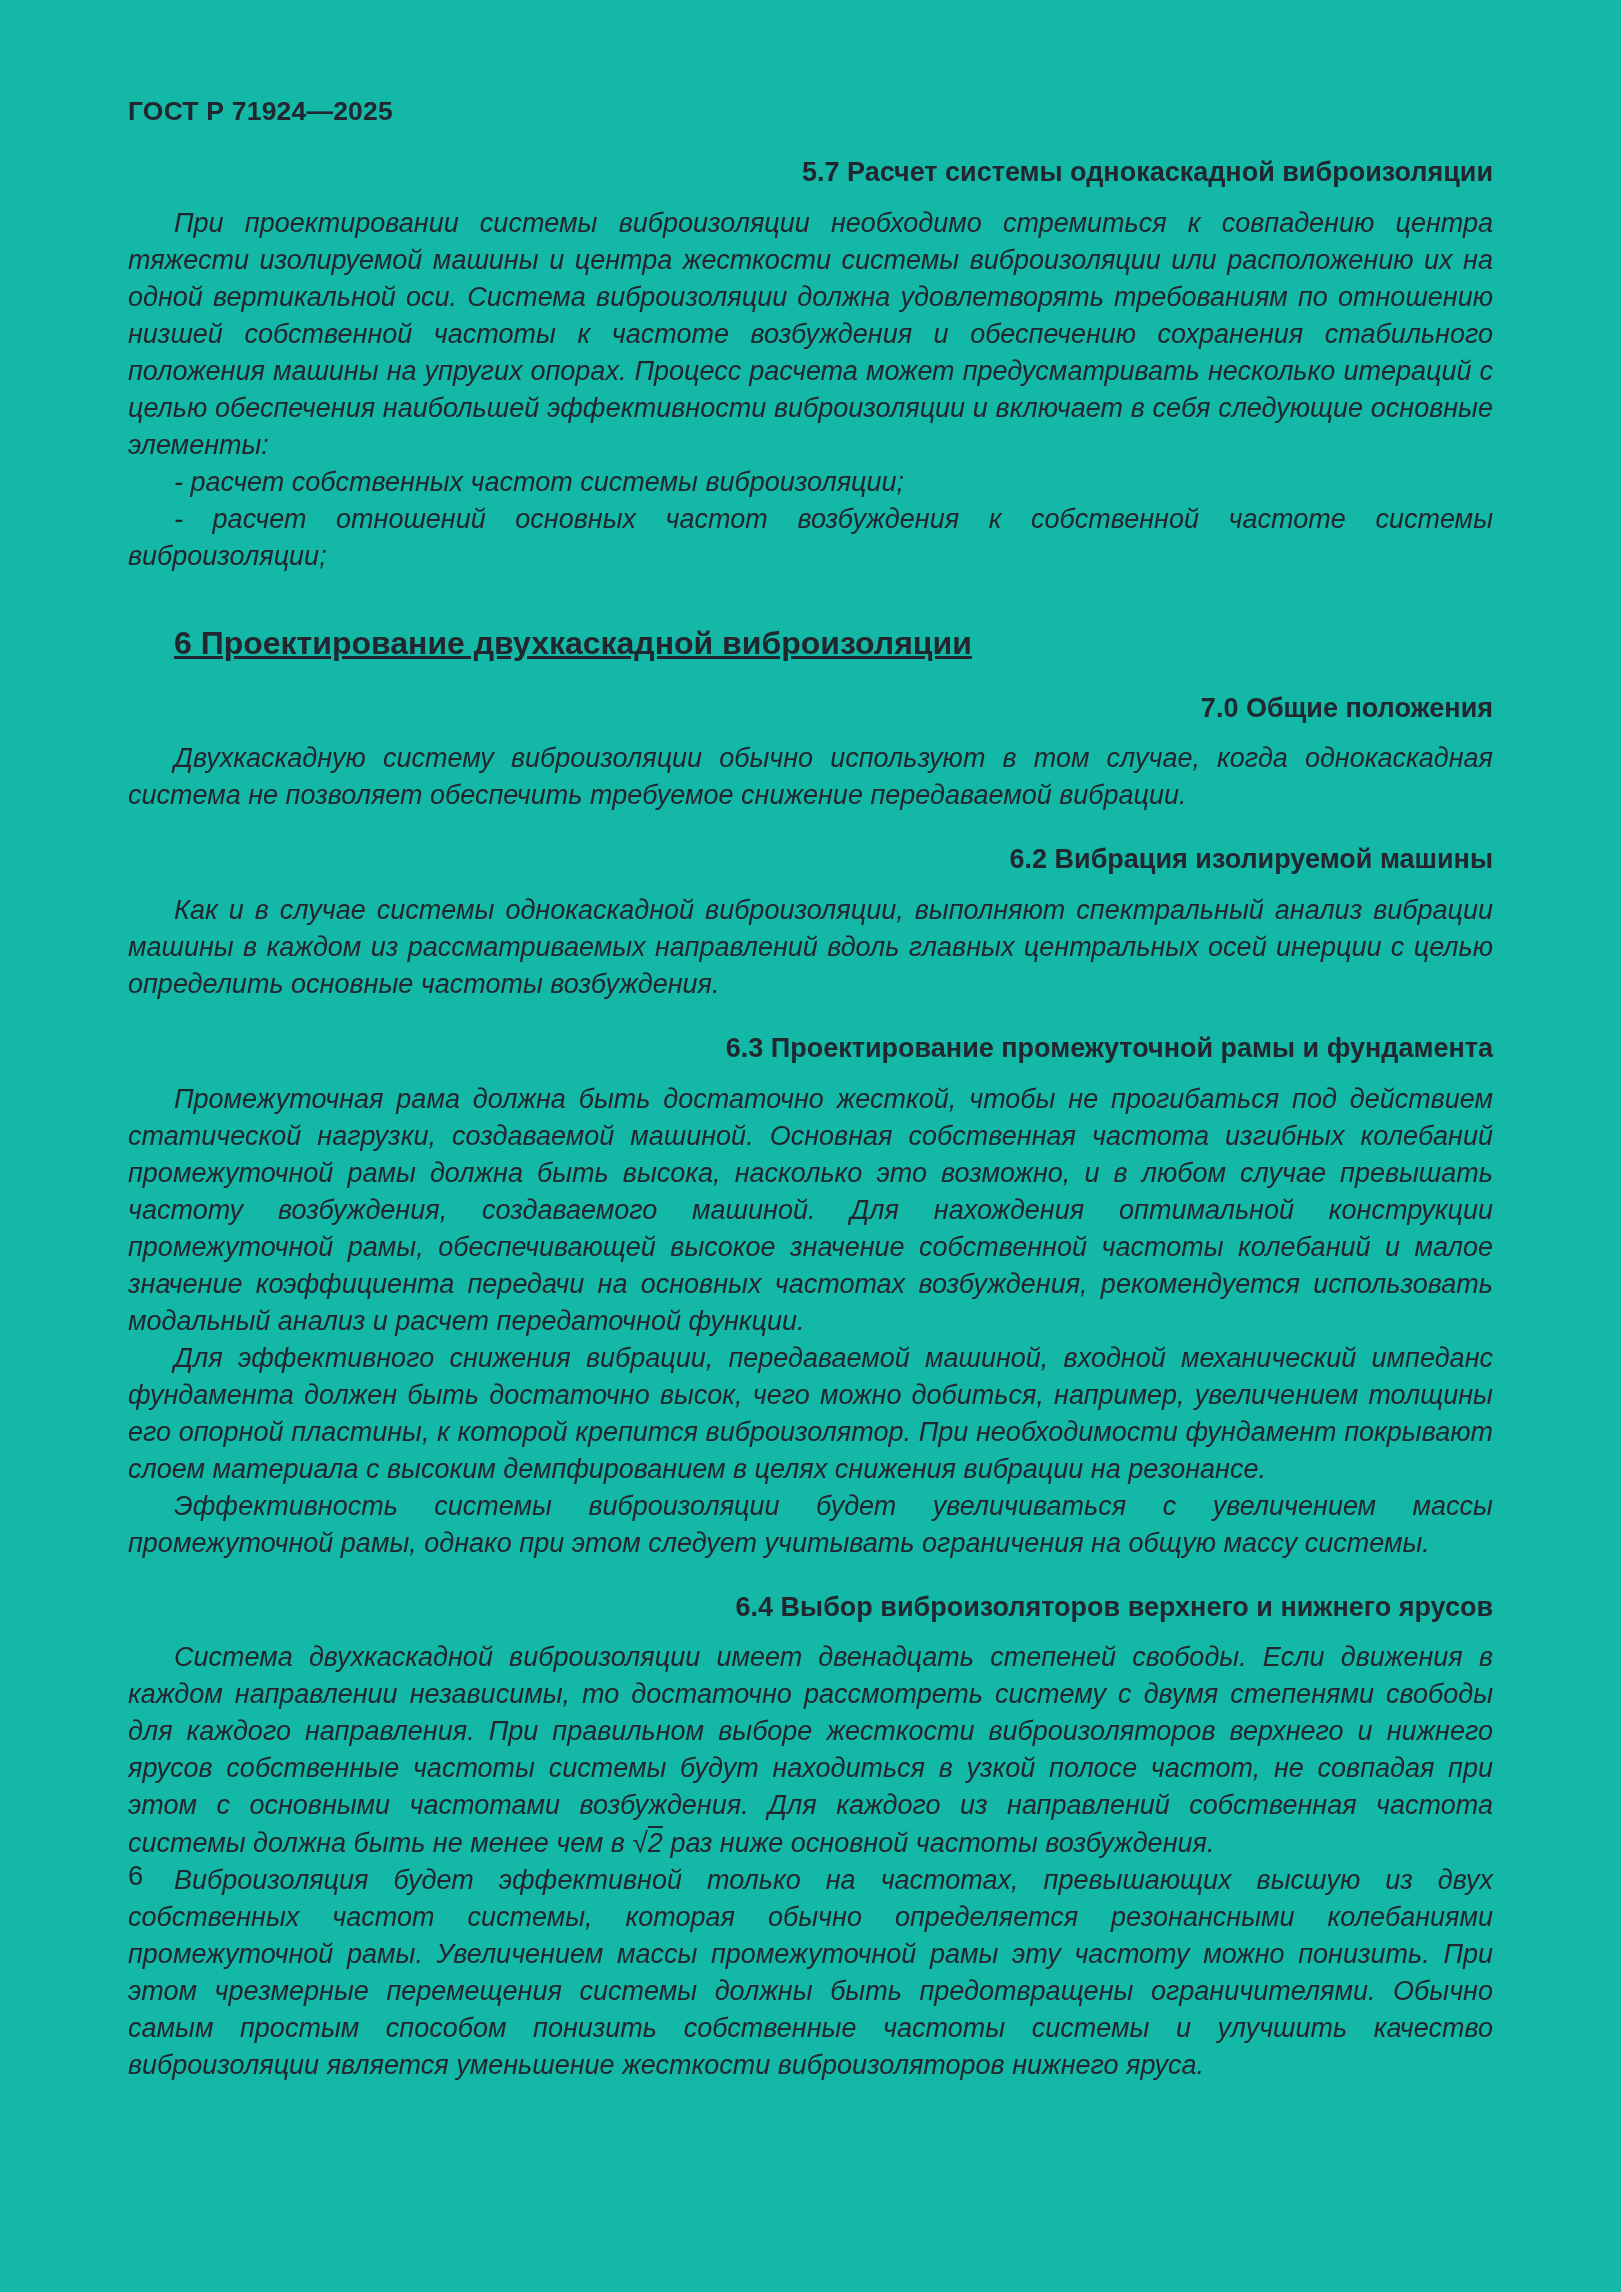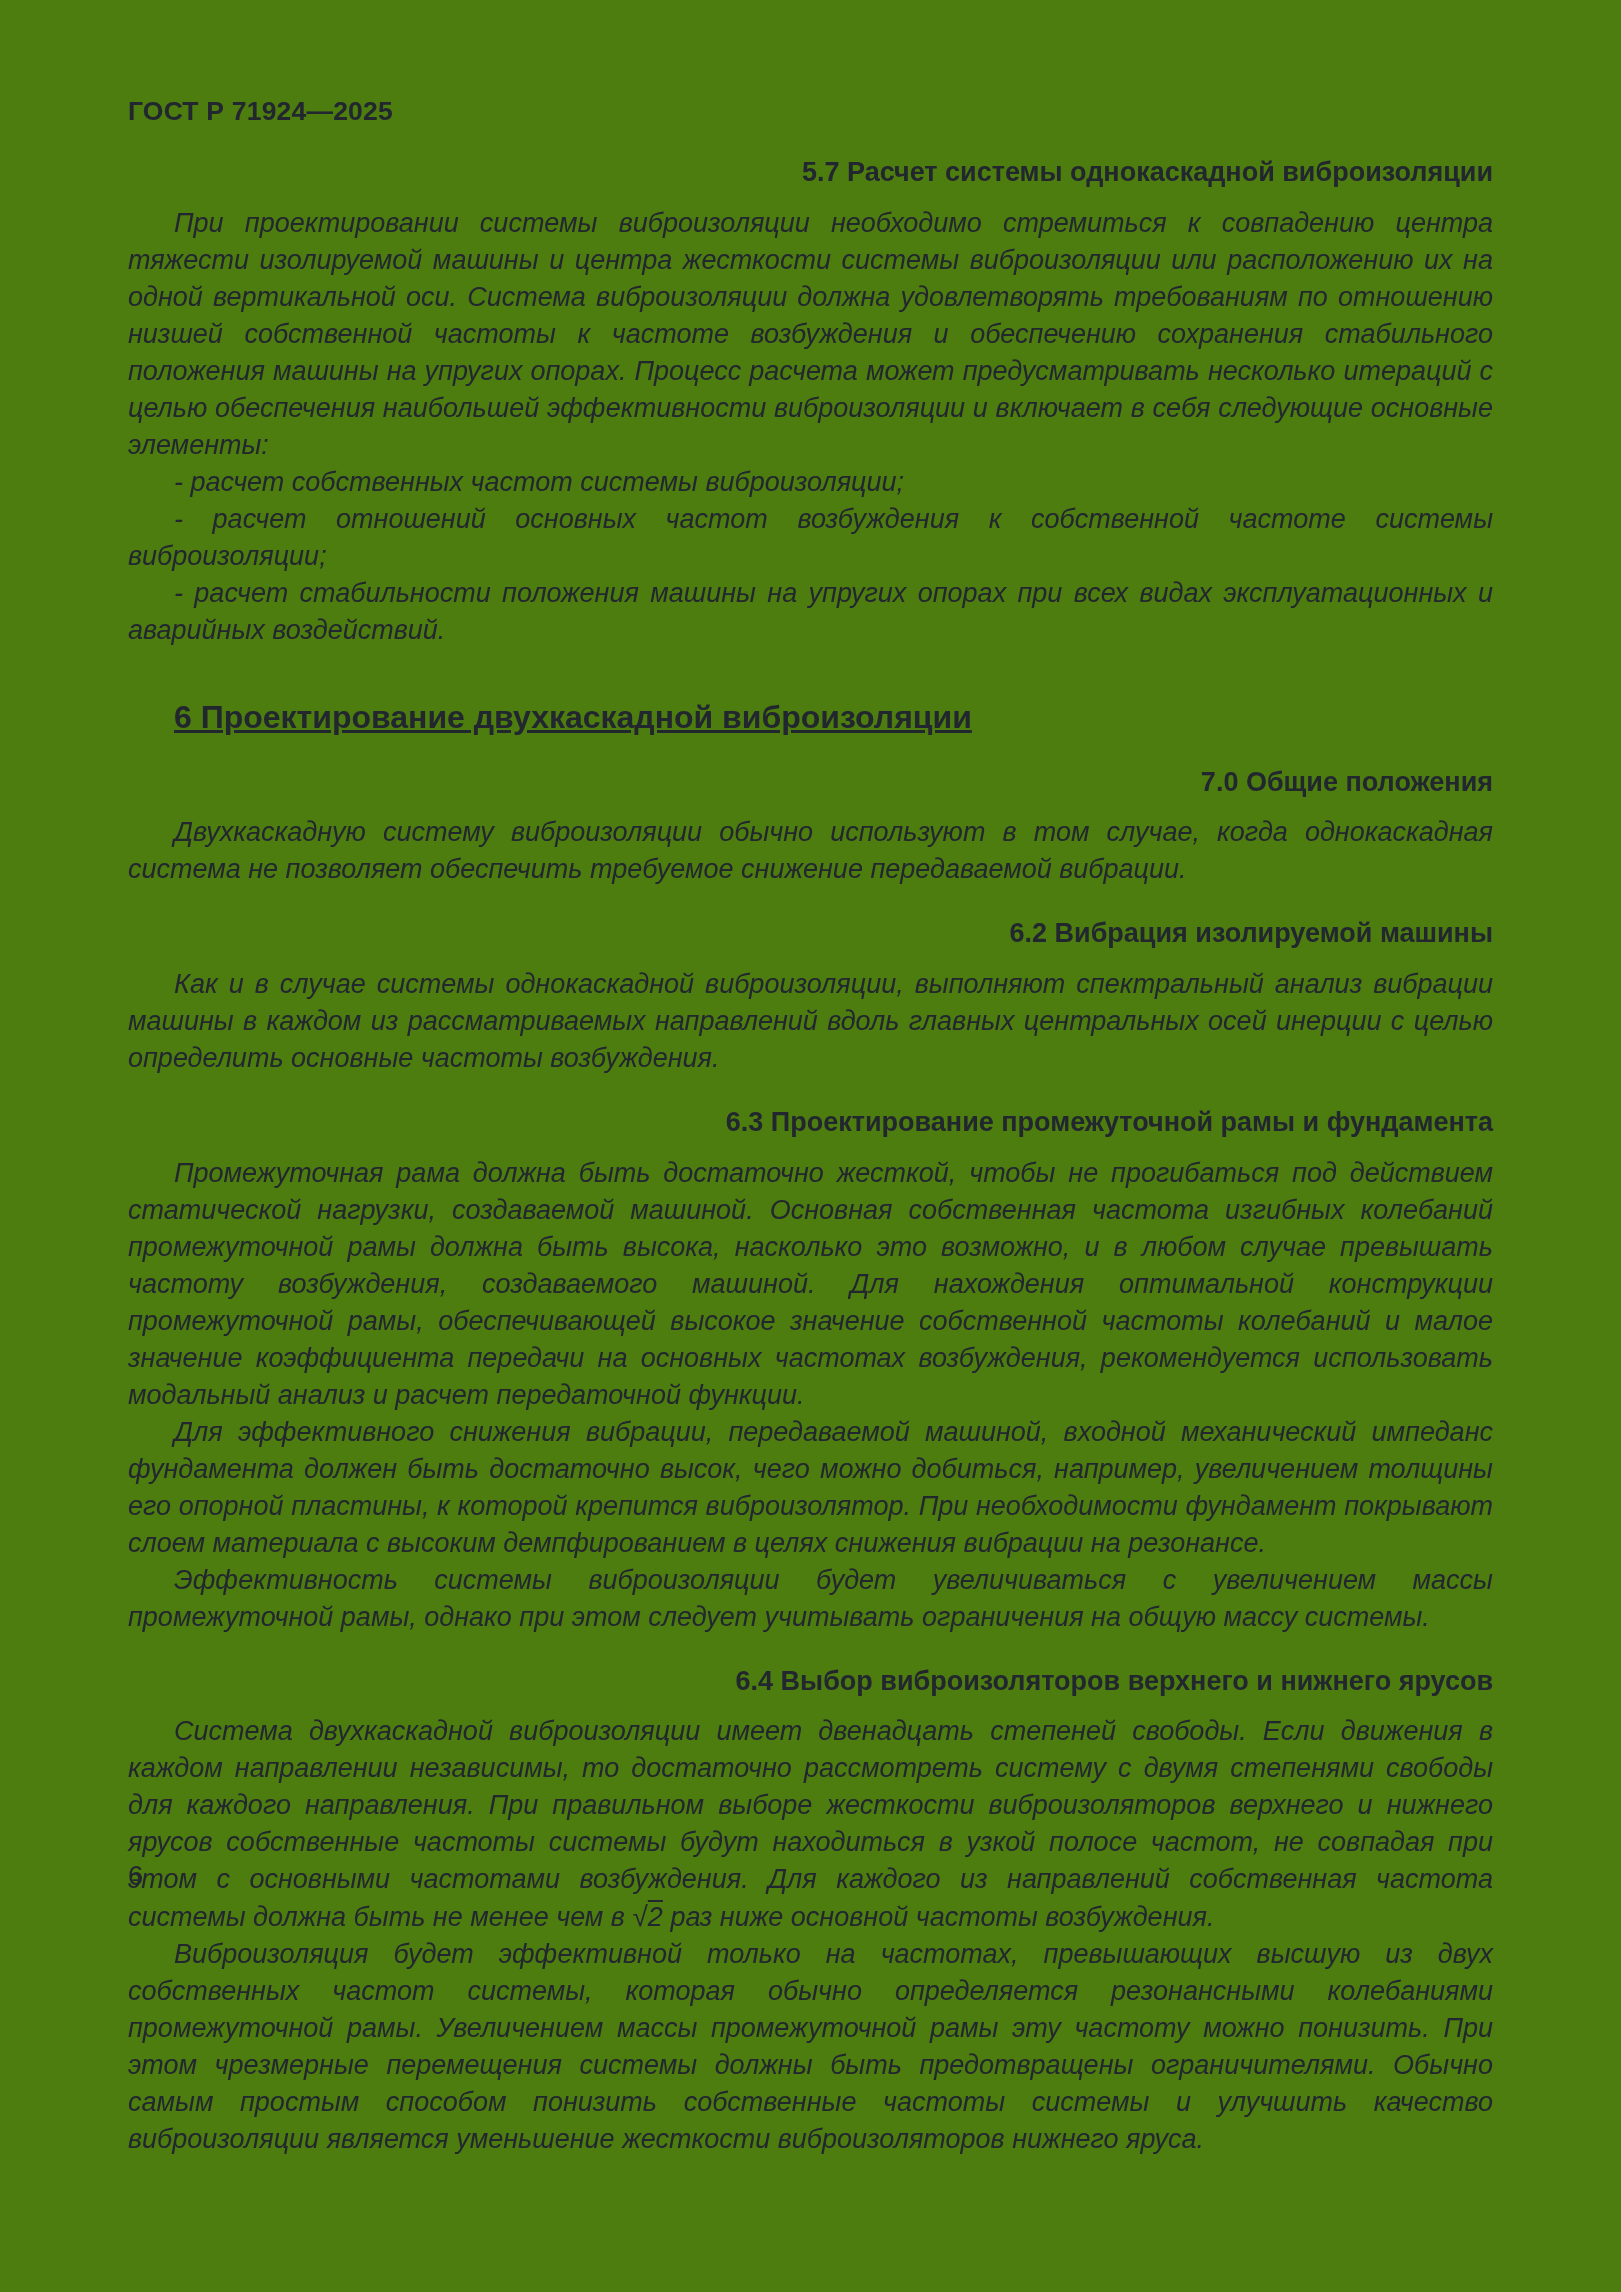--- a/index.html
+++ b/index.html
@@ -4,21 +4,21 @@
 <style>
   html, body {
     margin: 0;
     padding: 0;
     background: #ffffff;
   }
   .page {
     position: relative;
     width: 1621px;
     height: 2293px;
-    background: #4d7c0f;
+    background: #14b8a6;
     font-family: "Liberation Sans", sans-serif;
     color: #22262f;
     overflow: hidden;
   }
   .content {
     position: absolute;
     left: 128px;
     top: 96px;
     width: 1365px;
   }
@@ -73,21 +73,20 @@
 
 <div class="page">
   <div class="content">
 
     <div class="doc-header">ГОСТ Р 71924—2025</div>
 
     <h3 class="sub-heading">5.7 Расчет системы однокаскадной виброизоляции</h3>
     <p class="body">При проектировании системы виброизоляции необходимо стремиться к совпадению центра тяжести изолируемой машины и центра жесткости системы виброизоляции или расположению их на одной вертикальной оси. Система виброизоляции должна удовлетворять требованиям по отношению низшей собственной частоты к частоте возбуждения и обеспечению сохранения стабильного положения машины на упругих опорах. Процесс расчета может предусматривать несколько итераций с целью обеспечения наибольшей эффективности виброизоляции и включает в себя следующие основные элементы:</p>
     <p class="body">- расчет собственных частот системы виброизоляции;</p>
     <p class="body">- расчет отношений основных частот возбуждения к собственной частоте системы виброизоляции;</p>
-    <p class="body">- расчет стабильности положения машины на упругих опорах при всех видах эксплуатационных и аварийных воздействий.</p>
 
     <h2 class="chapter-heading">6 Проектирование двухкаскадной виброизоляции</h2>
 
     <h3 class="sub-heading">7.0 Общие положения</h3>
     <p class="body">Двухкаскадную систему виброизоляции обычно используют в том случае, когда однокаскадная система не позволяет обеспечить требуемое снижение передаваемой вибрации.</p>
 
     <h3 class="sub-heading">6.2 Вибрация изолируемой машины</h3>
     <p class="body">Как и в случае системы однокаскадной виброизоляции, выполняют спектральный анализ вибрации машины в каждом из рассматриваемых направлений вдоль главных центральных осей инерции с целью определить основные частоты возбуждения.</p>
 
     <h3 class="sub-heading">6.3 Проектирование промежуточной рамы и фундамента</h3>

